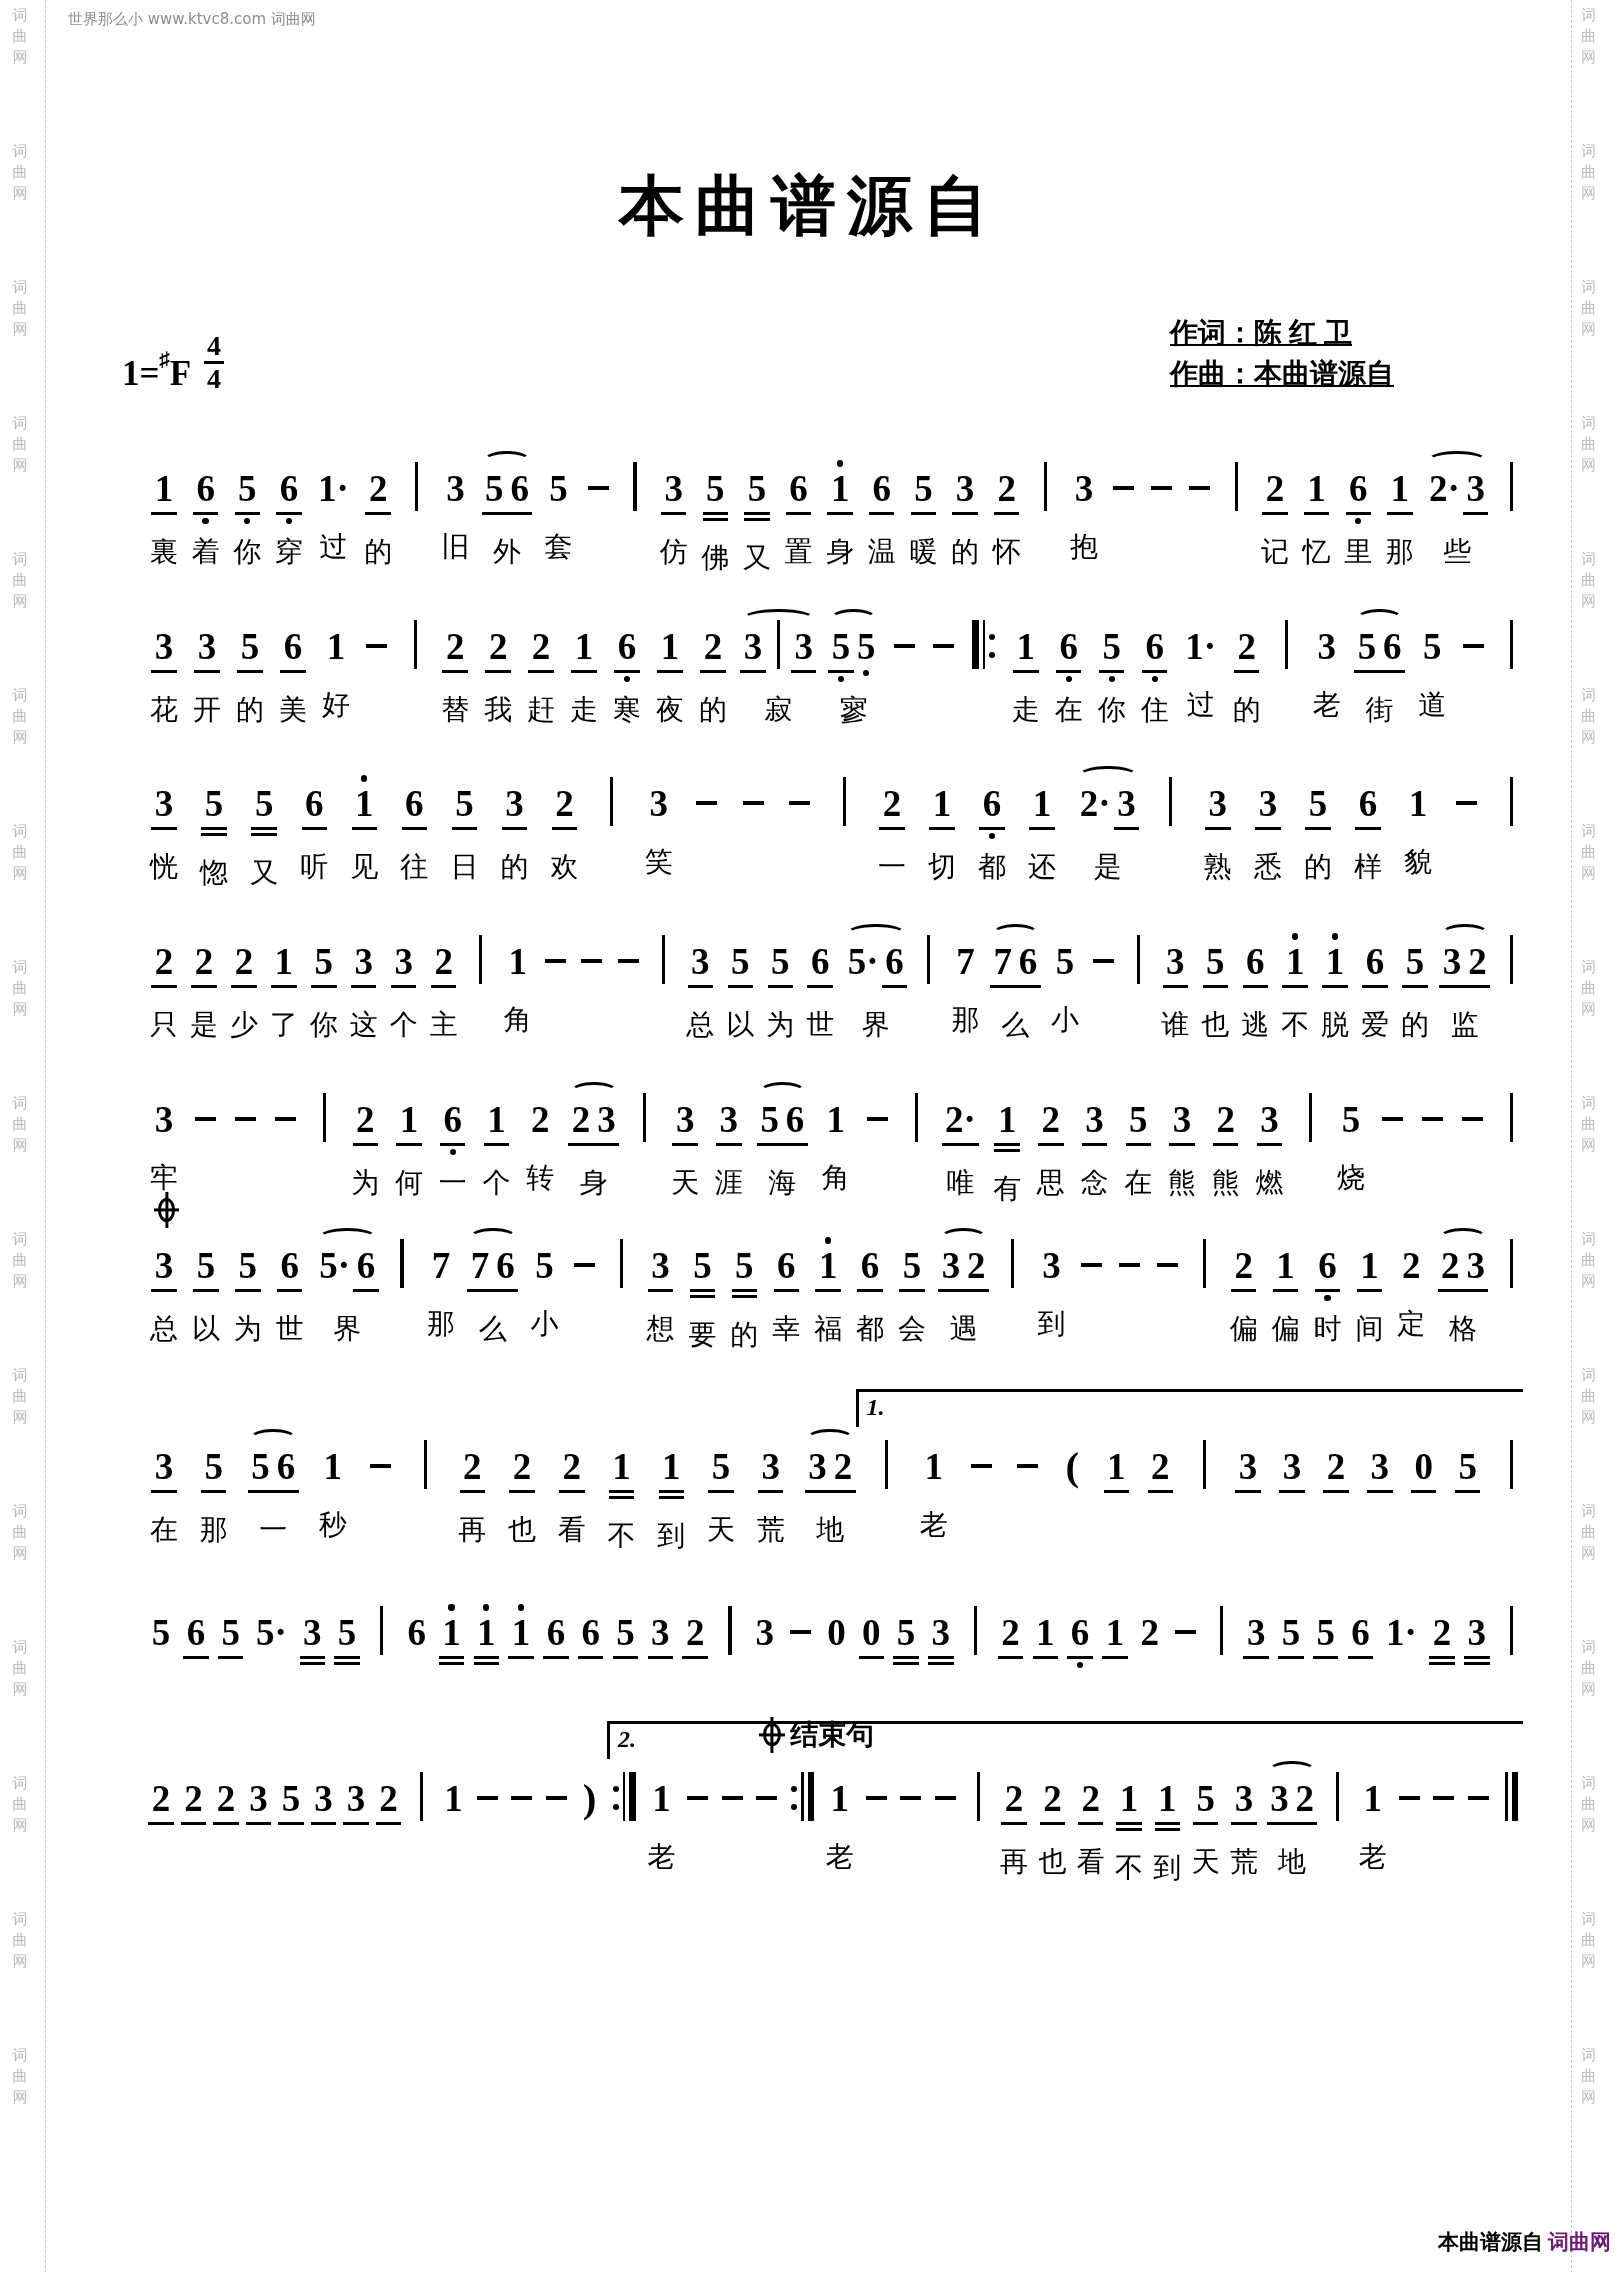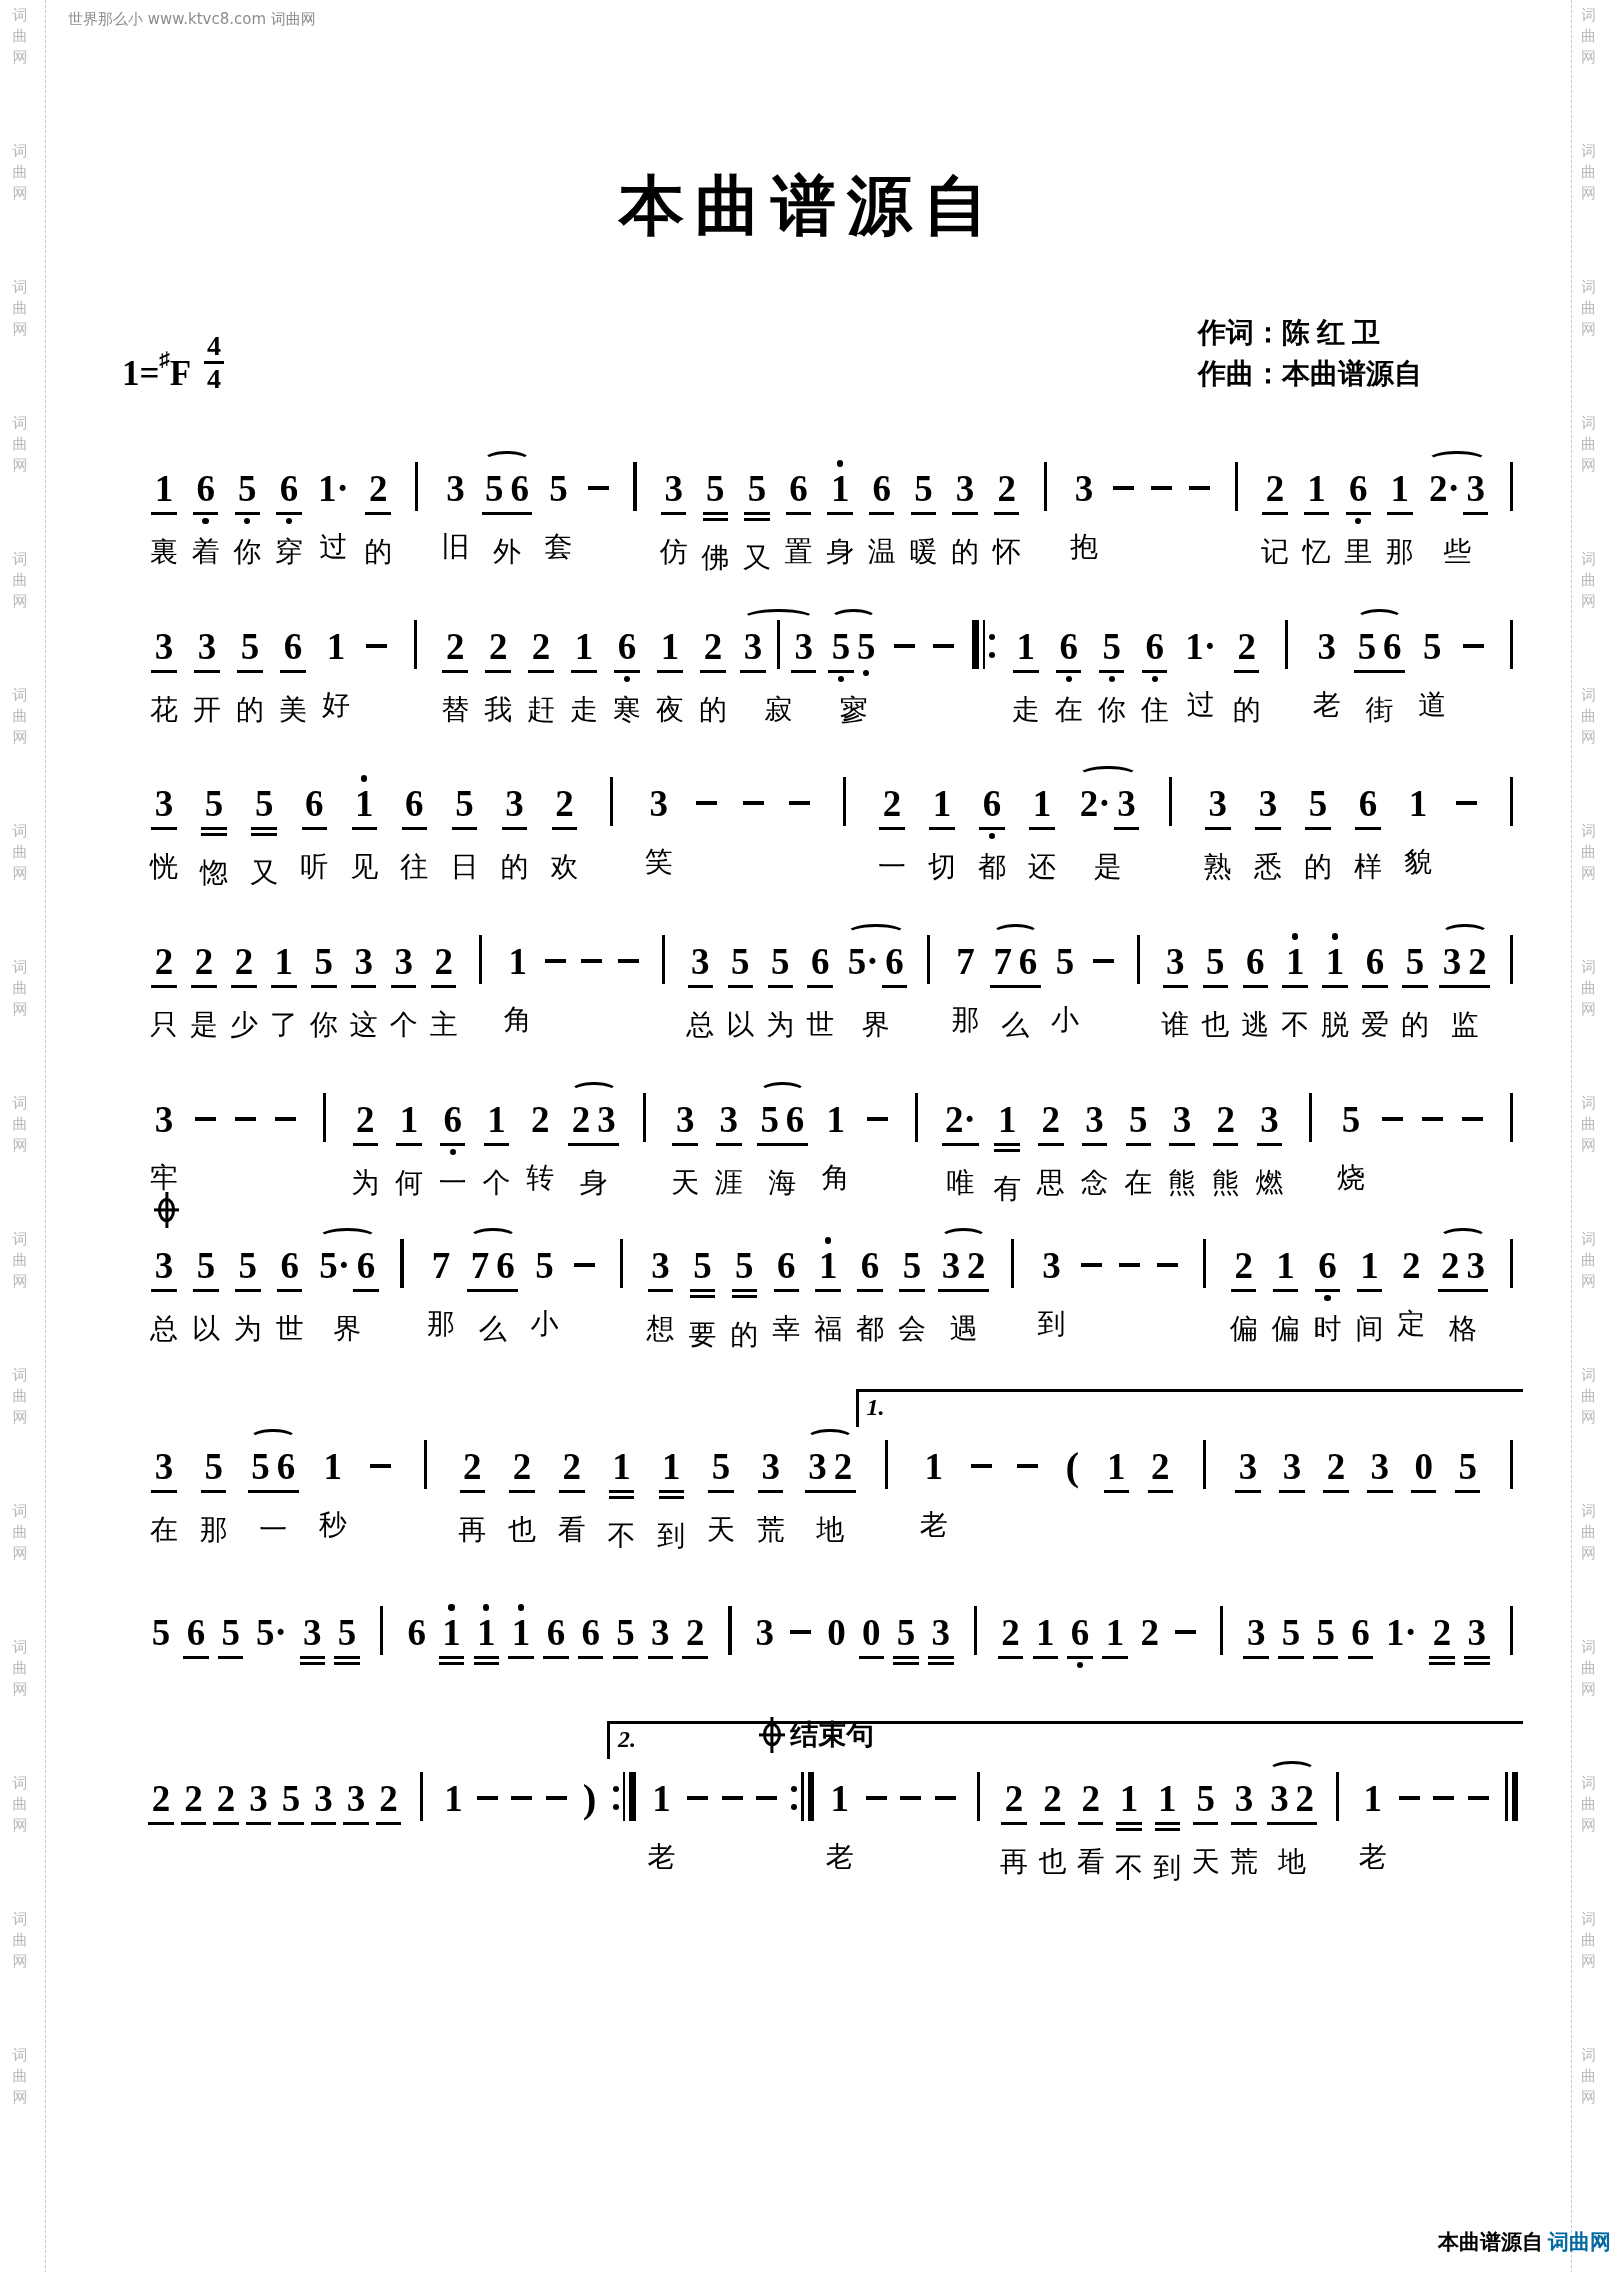--- a/index.html
+++ b/index.html
@@ -10,21 +10,21 @@
   .edge-dash.left{left:45px;} .edge-dash.right{left:1571px;}
   .wm-col{position:absolute;top:4.7px;bottom:0;display:flex;flex-direction:column;gap:73px;
           color:#b9b9b9;font-size:15px;line-height:21px;text-align:center;
           font-family:"Liberation Serif",serif;}
   .wm-col.left{left:12.6px;} .wm-col.right{left:1581px;}
   .wm-group{white-space:pre-line;}
   .wm-top{position:absolute;left:68px;top:9.5px;font:15px "DejaVu Sans","Liberation Sans",sans-serif;color:#8c8c8c;}
   
   .title{position:absolute;left:0;width:100%;top:162px;text-align:center;
          font-size:65px;font-weight:bold;letter-spacing:11px;}
-  .credits{position:absolute;left:1198px;top:312px;font-size:28px;line-height:41px;font-weight:bold;}
+  .credits{position:absolute;left:1170px;top:312px;font-size:28px;line-height:41px;font-weight:bold;text-decoration:underline;}
   .keysig{position:absolute;left:122px;top:330px;display:flex;align-items:center;font-weight:bold;}
   .key-main{font-size:35px;font-weight:bold;margin-top:24px;}
   .sharp{font-size:20.5px;vertical-align:super;position:relative;top:-6.3px;}
   .timesig{display:inline-flex;flex-direction:column;align-items:center;margin-left:12.6px;}
   .tnum{font-size:28px;font-weight:bold;line-height:30px;padding:0 3.2px;}
   .tnum.top{border-bottom:3.2px solid #000;}
   
   #score{position:absolute;left:103px;top:0;width:1420px;height:100%;}
   .line-wrap{position:absolute;left:0;right:0;}
   .cells{display:flex;justify-content:space-between;align-items:flex-start;padding-left:47px;}
@@ -4206,14 +4206,14 @@
               <div class="ld"></div>
             </div>
           </div>
           <div class="ly"></div>
         </div>
       </div>
     </div>
   </div>
 
 <div class="bottom-credit black">本曲谱源自</div>
-<div class="bottom-credit pink" id="bottom-pink" style="color: #0369a1;">词曲网</div>
+<div class="bottom-credit pink" id="bottom-pink" style="color: #701a75;">词曲网</div>
 
 
 </body></html>

